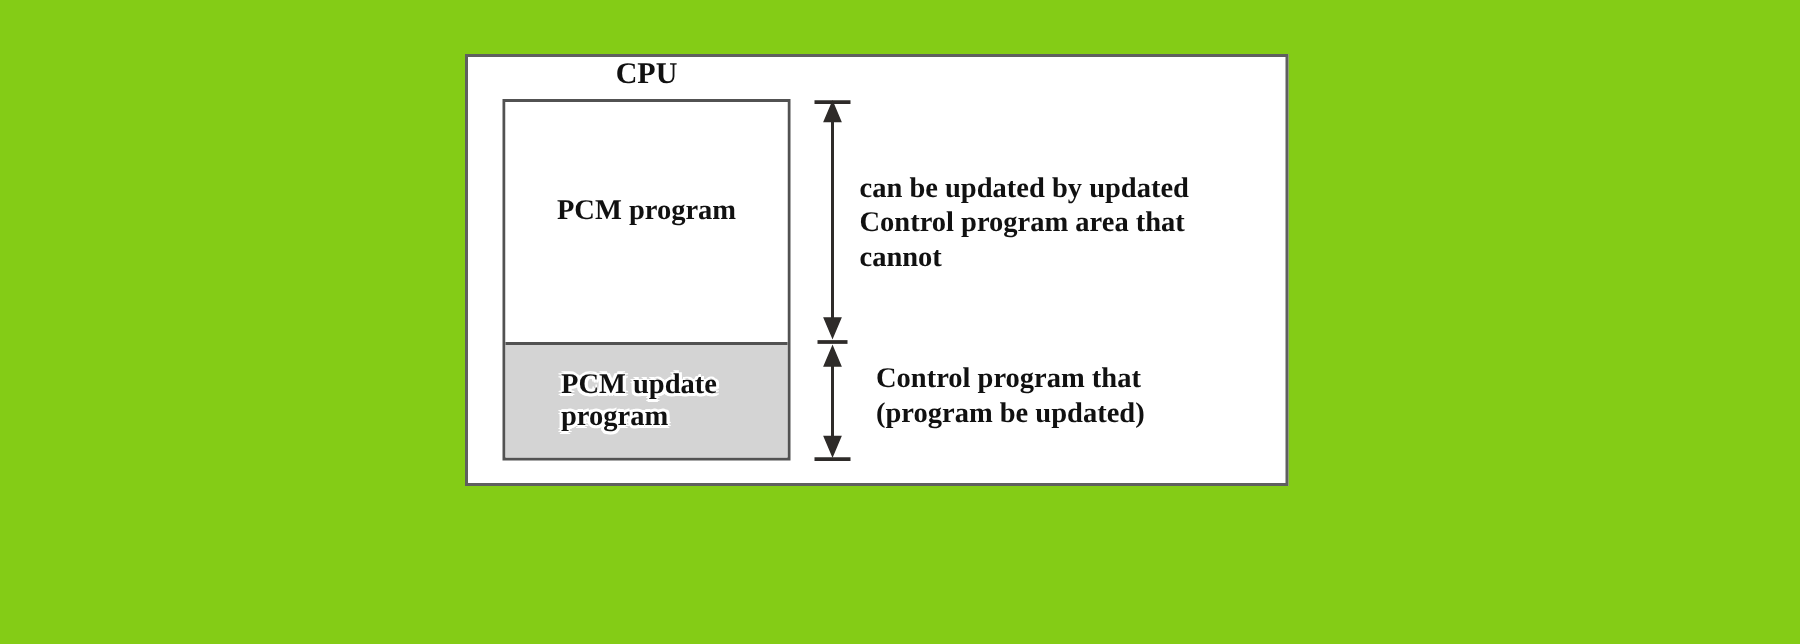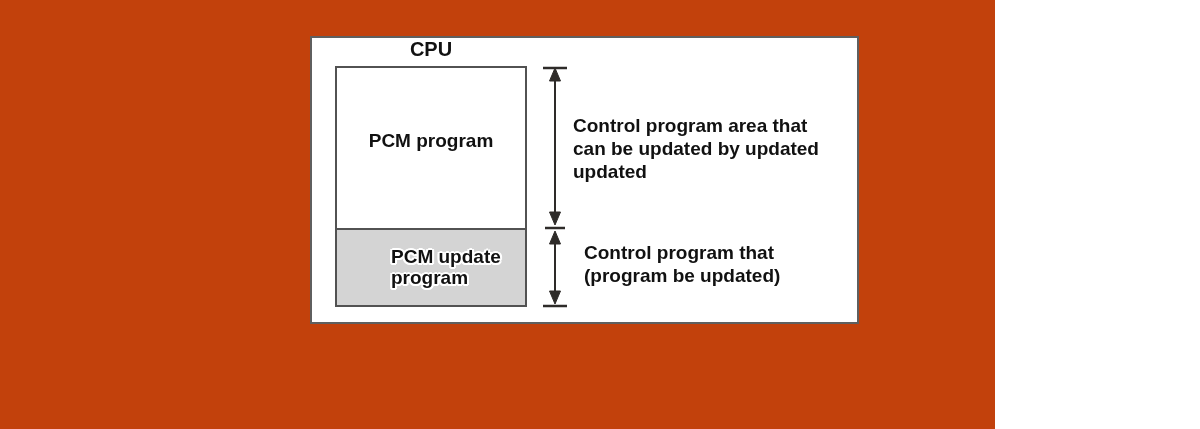--- a/index.html
+++ b/index.html
@@ -2,24 +2,24 @@
 <html><head>
 <meta charset="utf-8">
 <style>
   html, body {
     margin: 0;
     padding: 0;
     background: #ffffff;
   }
   .canvas {
     position: relative;
-    width: 995px;
+    width: 1200px;
     height: 429px;
-    background: #c2410c;
-    font-family: Liberation Sans, sans-serif;
+    background: #84cc16;
+    font-family: Liberation Serif, serif;
     color: #111111;
     overflow: hidden;
   }
   
   .outer-box {
     position: absolute;
     left: 310px;
     top: 36px;
     width: 549px;
     height: 288px;
@@ -60,21 +60,21 @@
   .region-program .region-label {
     font-size: 19px;
     font-weight: bold;
     margin-top: -14px;
   }
   .region-update {
     height: 77px;
     box-sizing: border-box;
     border-top: 2px solid #525252;
     background: #d4d4d4;
-    padding: 16px 0 0 54px;
+    padding: 16px 0 0 37px;
   }
   .region-update .region-label {
     font-size: 19px;
     font-weight: bold;
     line-height: 21px;
     width: 124px;
     color: #111111;
     text-shadow:
       -2px -1px 0 #ffffff, 2px -1px 0 #ffffff,
       -2px  1px 0 #ffffff, 2px  1px 0 #ffffff,
@@ -138,23 +138,23 @@
     </g>
     <g stroke="#2e2b29" fill="#2e2b29">
       <polygon points="15,171 9.5,184 20.5,184" stroke-width="1"></polygon>
       <line x1="15" y1="178" x2="15" y2="238" stroke-width="2"></line>
       <polygon points="15,244 9.5,231 20.5,231" stroke-width="1"></polygon>
       <line x1="3" y1="246" x2="27" y2="246" stroke-width="2.5"></line>
     </g>
   </svg>
 
   <div class="annotation annotation-1">
+    <div>can be updated by updated</div>
     <div>Control program area that</div>
-    <div>can be updated by updated</div>
-    <div>updated</div>
+    <div>cannot</div>
   </div>
 
   <div class="annotation annotation-2">
     <div>Control program that</div>
     <div>(program be updated)</div>
   </div>
 
 
 </div>
 

